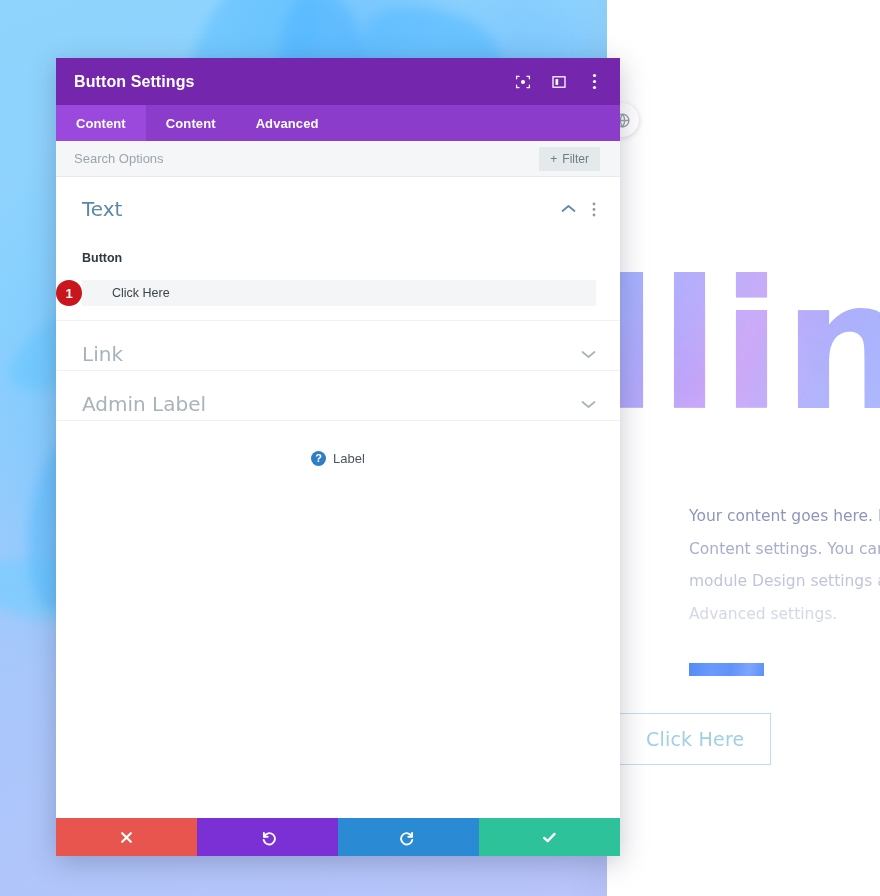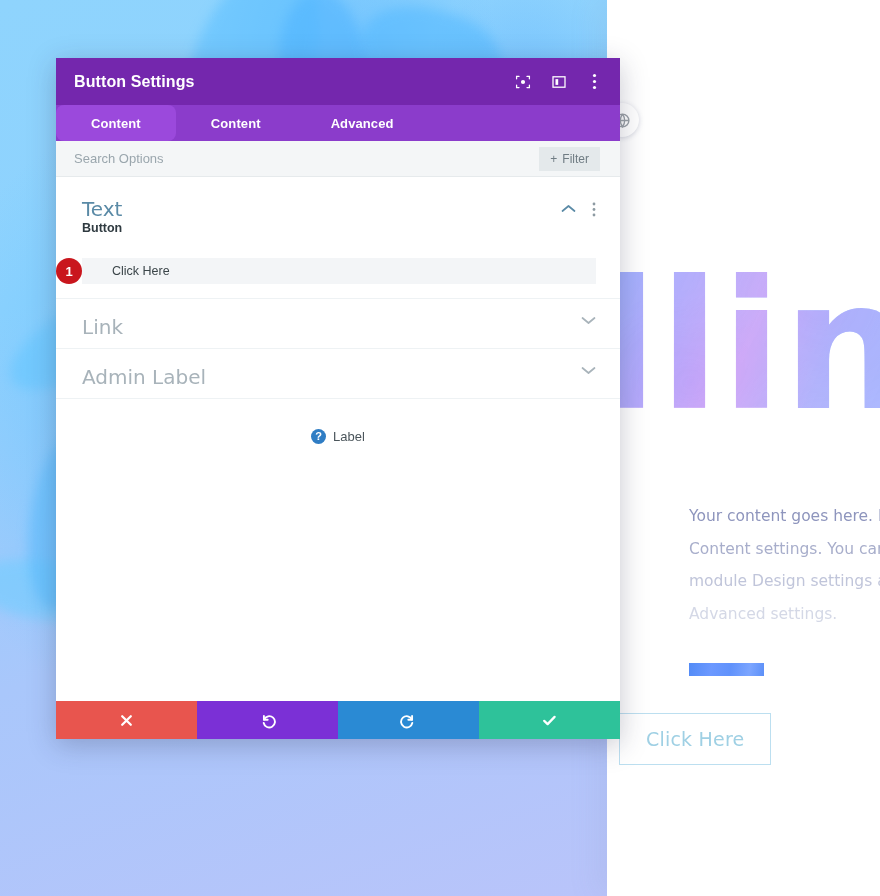--- a/index.html
+++ b/index.html
@@ -129,21 +129,21 @@
     box-shadow: 0 1px 5px rgba(60,70,110,0.22);
     display: flex; align-items: center; justify-content: center;
   }
   .globe-fab svg { display: block; }
 
   
   .modal {
     position: absolute;
     left: 56px; top: 58px;
     width: 564px;
-    height: 681px;
+    height: 798px;
     background: #ffffff;
     box-shadow: 0 6px 26px rgba(40,40,70,0.26);
     display: flex;
     flex-direction: column;
     overflow: hidden;
   }
 
   .modal-header {
     height: 47px;
     background: #7427ad;
@@ -165,27 +165,26 @@
 
   .tabs {
     height: 36px;
     background: #8b3ccb;
     display: flex;
     align-items: stretch;
     flex: 0 0 auto;
   }
   .tab {
     display: flex; align-items: center;
-    padding: 0 35px;
+    padding: 0 20px;
     color: #ffffff;
     font-size: 13px;
     font-weight: 700;
     cursor: pointer;
     letter-spacing: 0.1px;
-    border-radius: 8px;
   }
   .tab.active { background: #9b49dc; }
 
   .searchbar {
     height: 36px;
     background: #f4f6f7;
     border-bottom: 1px solid #e6eaec;
     display: flex;
     align-items: center;
     padding: 0 20px 0 18px;
@@ -217,37 +216,37 @@
   .modal-body {
     flex: 1 1 auto;
     background: #ffffff;
     overflow-y: auto;
   }
 
   .sect-open { padding: 20px 24px 14px 26px; }
   .sect-open-head {
     display: flex;
     align-items: center;
-    margin-bottom: 0;
+    margin-bottom: 30px;
     justify-content: space-between;
   }
   .sect-title {
     font-size: 20px;
     color: #5a8aa6;
     font-weight: 400;
     flex: 1 1 auto;
     font-family: "DejaVu Sans", sans-serif;
   }
   .sect-head-ico { margin-left: 16px; cursor: pointer; display: flex; align-items: center; }
 
   .field-label {
     font-size: 12.5px;
     font-weight: 700;
     color: #2f3a40;
-    margin-bottom: 23px;
+    margin-bottom: 15px;
   }
   .field-row { position: relative; }
   .badge-1 {
     position: absolute;
     left: -26px;
     top: 50%;
     transform: translateY(-50%);
     width: 26px; height: 26px;
     border-radius: 50%;
     background: #c9161d;
@@ -266,21 +265,21 @@
     padding: 0 12px 0 30px;
     font-size: 12.5px;
     color: #3b4549;
     font-family: "Liberation Sans", sans-serif;
   }
 
   .sect-closed {
     height: 50px;
     border-top: 1px solid #eef2f4;
     display: flex;
-    align-items: flex-start;
+    align-items: center;
     padding: 16px 24px 0 26px;
     cursor: pointer;
   }
   .sect-closed:first-of-type { border-top: 1px solid #eef2f4; }
   .sect-closed .sect-title { color: #a8b3ba; }
 
   .help-row {
     display: flex;
     align-items: center;
     justify-content: center;

